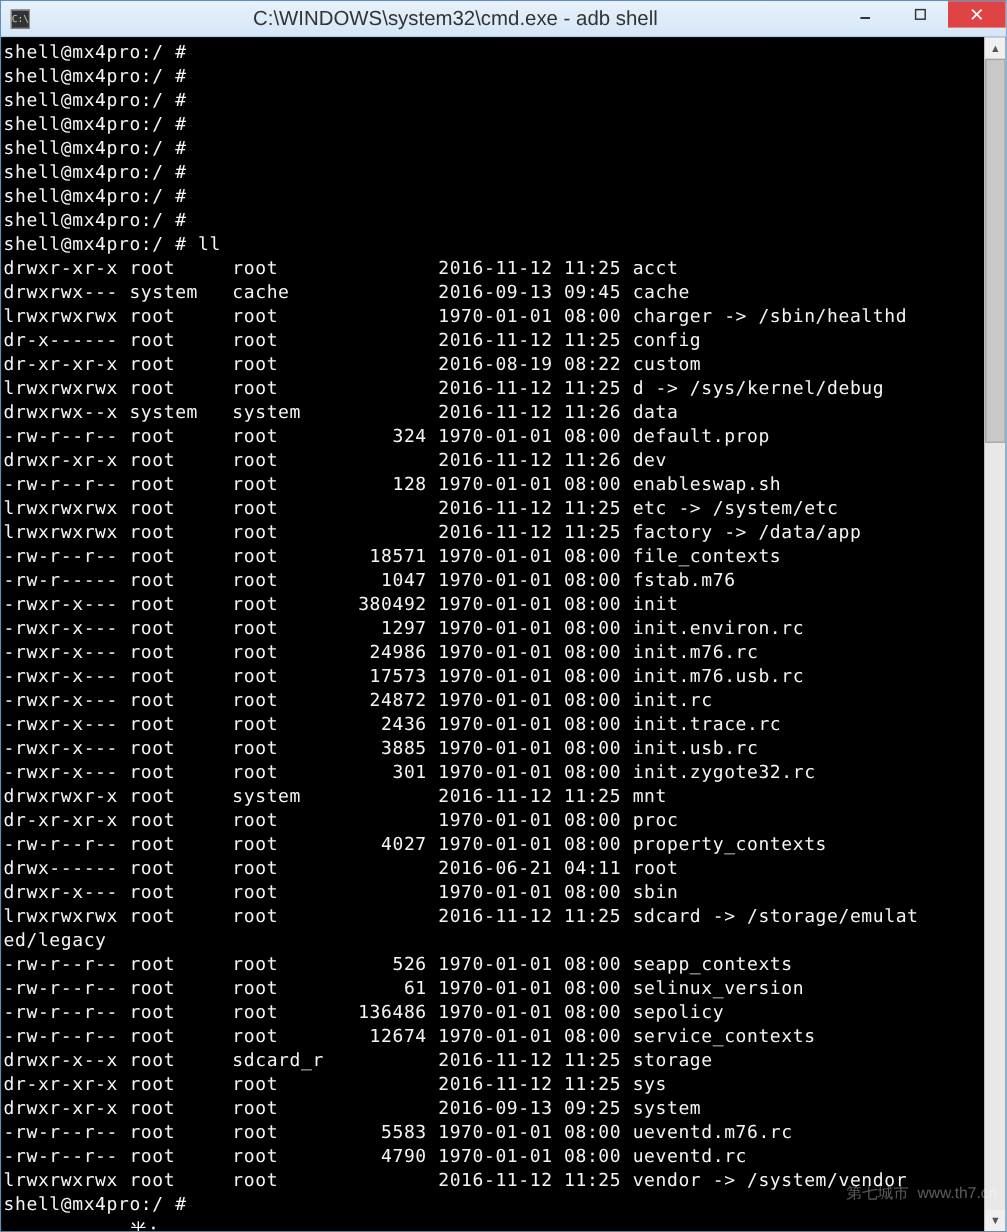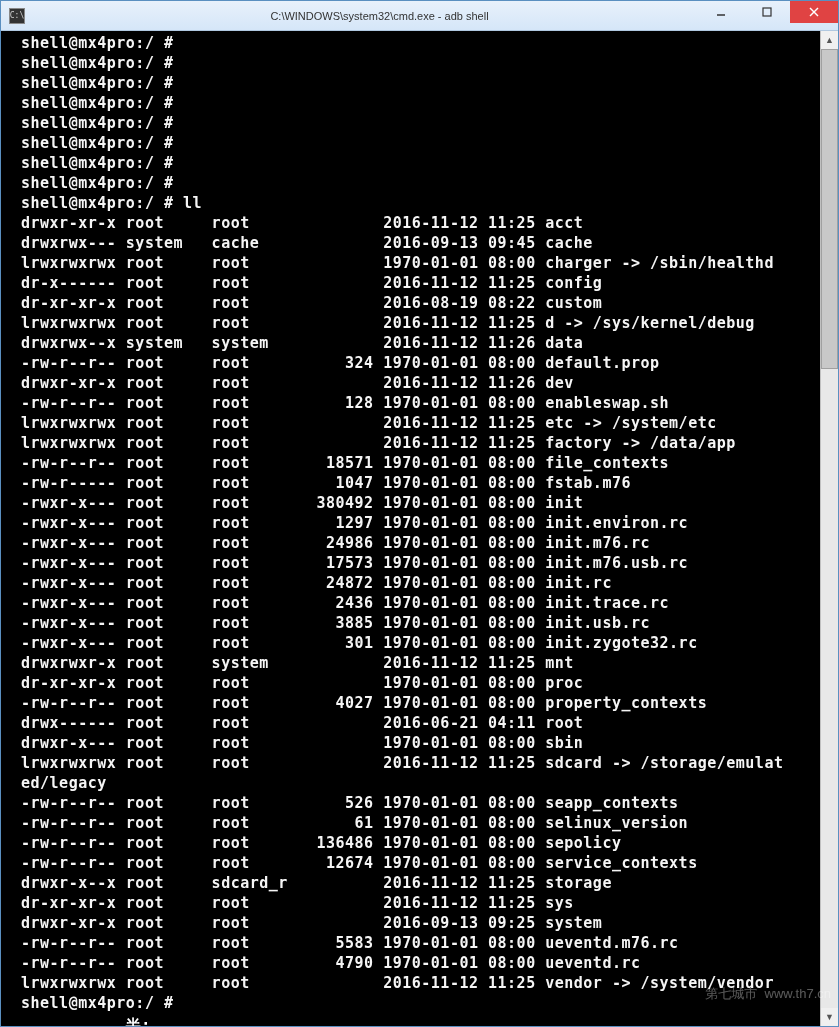--- a/index.html
+++ b/index.html
@@ -35,21 +35,21 @@
       display: flex;
       align-items: center;
       justify-content: center;
       font-size: 8px;
       color: #ccc;
       font-family: monospace;
     }
     .titlebar-title {
       flex: 1;
       text-align: center;
-      font-size: 11px;
+      font-size: 17px;
       color: #333;
       padding-left: 36px;
     }
     .titlebar-buttons {
       display: flex;
       height: 100%;
     }
     .titlebar-btn {
       width: 46px;
       height: 22px;
@@ -73,25 +73,24 @@
       background: #000;
       overflow: hidden;
     }
     .terminal {
       flex: 1;
       background: #000;
       color: #f5f5f5;
       font-family: "Consolas", "Lucida Console", monospace;
       font-size: 15px;
       line-height: 20px;
-      padding: 2px 20px;
+      padding: 2px 2px;
       white-space: pre;
       overflow: hidden;
       letter-spacing: 0.5px;
-      font-weight: bold;
     }
     .scrollbar {
       width: 18px;
       background: #e8e8e8;
       display: flex;
       flex-direction: column;
       border-left: 1px solid #c0c0c0;
     }
     .scrollbar-arrow {
       height: 18px;

